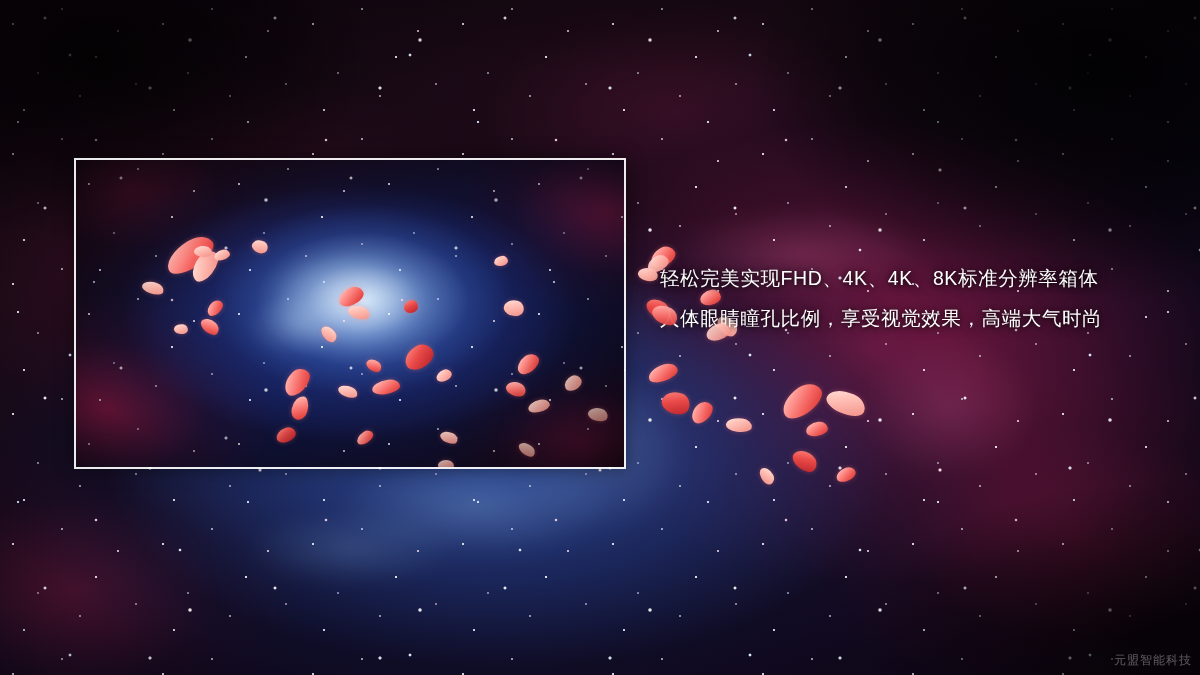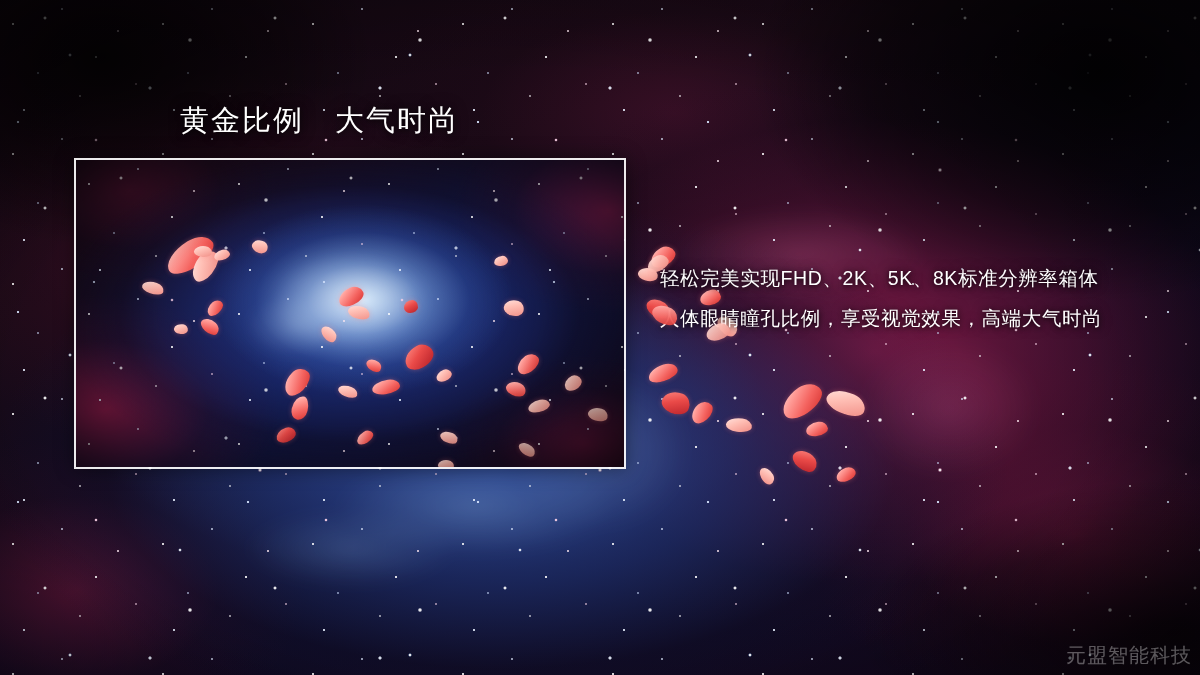--- a/index.html
+++ b/index.html
@@ -142,21 +142,21 @@
     line-height:40px;
     letter-spacing:.6px;
     white-space:nowrap;
     text-shadow:0 1px 5px rgba(0,0,0,0.8),0 0 12px rgba(0,0,0,0.55);
   }
   .body-text .line{display:block;}
   .watermark{
     position:absolute;
     right:8px;bottom:6px;
     color:rgba(255,255,255,0.34);
-    font-size:20px;
+    font-size:12px;
     letter-spacing:1px;
     white-space:nowrap;
   }
 </style>
 </head>
 <body>
 
 <div class="slide">
 
   <div class="bg">
@@ -226,24 +226,23 @@
         <div class="petal pale" style="left:442px;top:284px;width:18px;height:11px;transform:rotate(40deg);"></div>
         <div class="petal pale" style="left:488px;top:216px;width:18px;height:14px;transform:rotate(-26deg);"></div>
         <div class="petal pale" style="left:512px;top:248px;width:20px;height:13px;transform:rotate(16deg);"></div>
         <div class="petal pale" style="left:418px;top:96px;width:14px;height:10px;transform:rotate(-6deg);"></div>
       </div>
 
       <div class="inner-vig"></div>
     </div>
   </div>
 
-  <div class="title" style="left:180px;top:101px;">黄金比例　大气时尚</div>
 
   <div class="body-text" style="left:660px;top:258px;">
-    <span class="line">轻松完美实现FHD、2K、5K、8K标准分辨率箱体</span>
+    <span class="line">轻松完美实现FHD、4K、4K、8K标准分辨率箱体</span>
     <span class="line">人体眼睛瞳孔比例，享受视觉效果，高端大气时尚</span>
   </div>
 
   <div>
     <div class="petal pale" style="left:647px;top:256px;width:22px;height:15px;transform:rotate(-24deg);opacity:.95;"></div>
     <div class="petal" style="left:652px;top:306px;width:26px;height:18px;transform:rotate(30deg);opacity:.95;"></div>
     <div class="petal pale" style="left:706px;top:324px;width:24px;height:16px;transform:rotate(-16deg);opacity:.92;"></div>
   </div>
 
   <div class="watermark">元盟智能科技</div>

